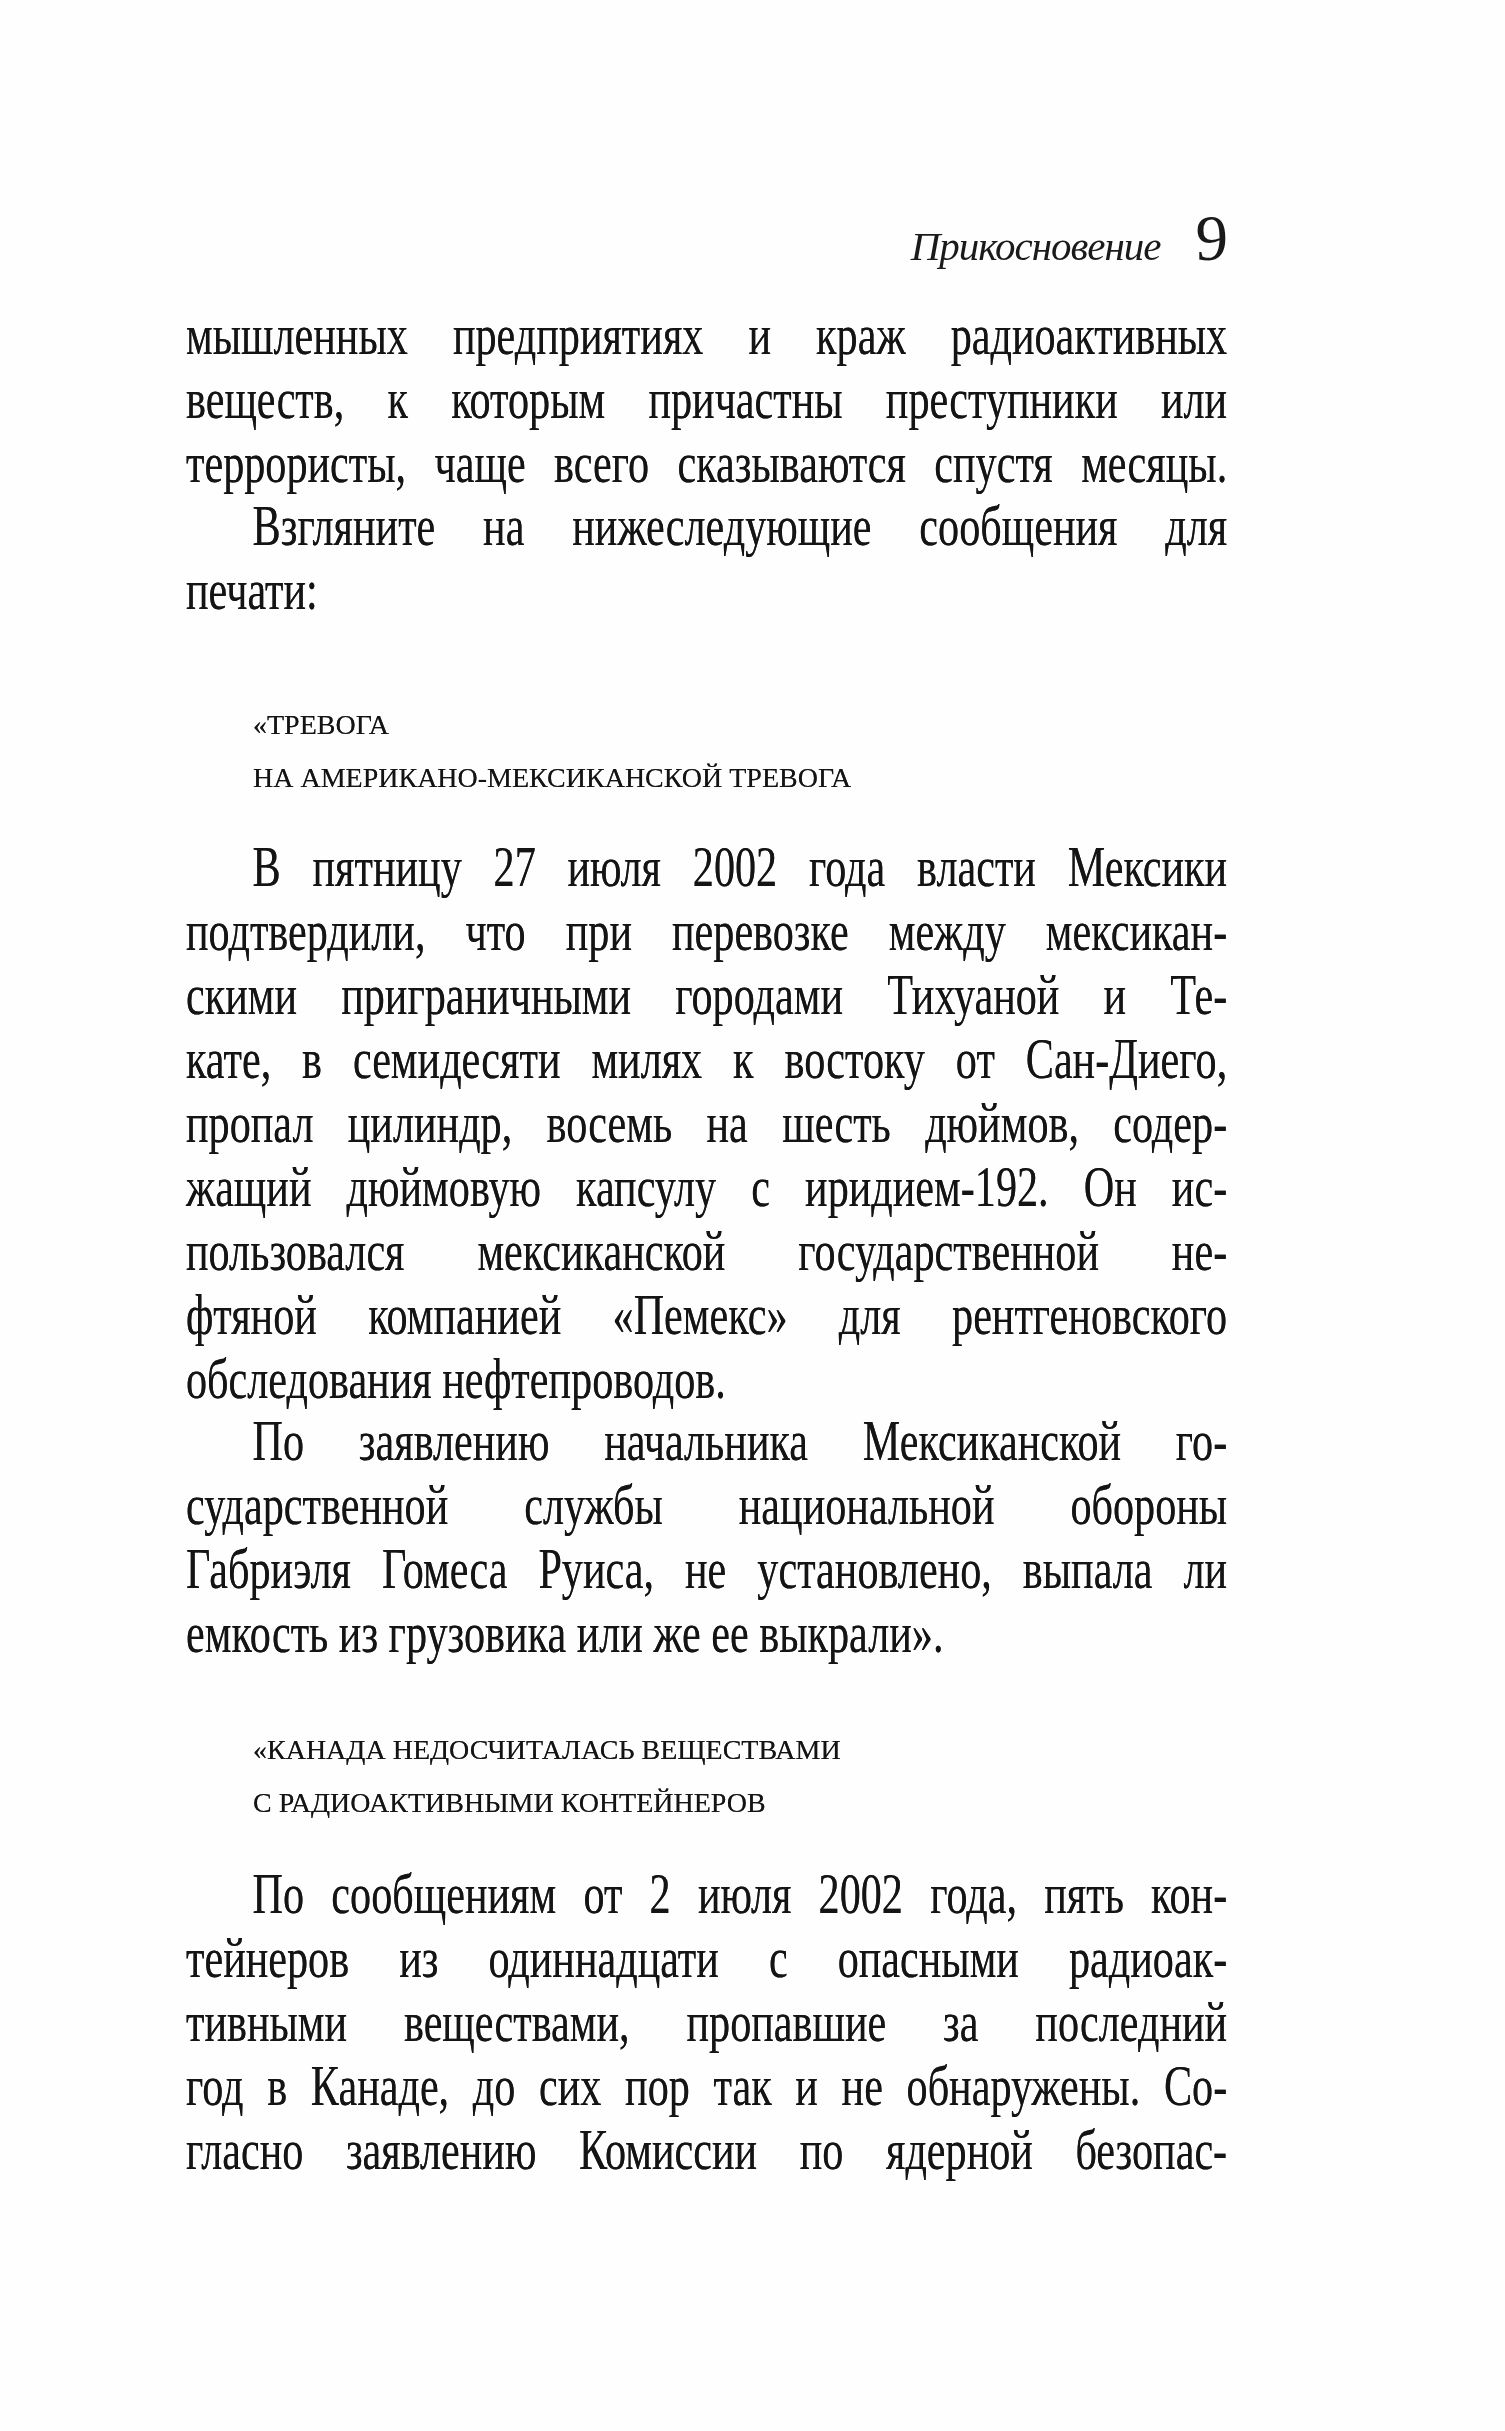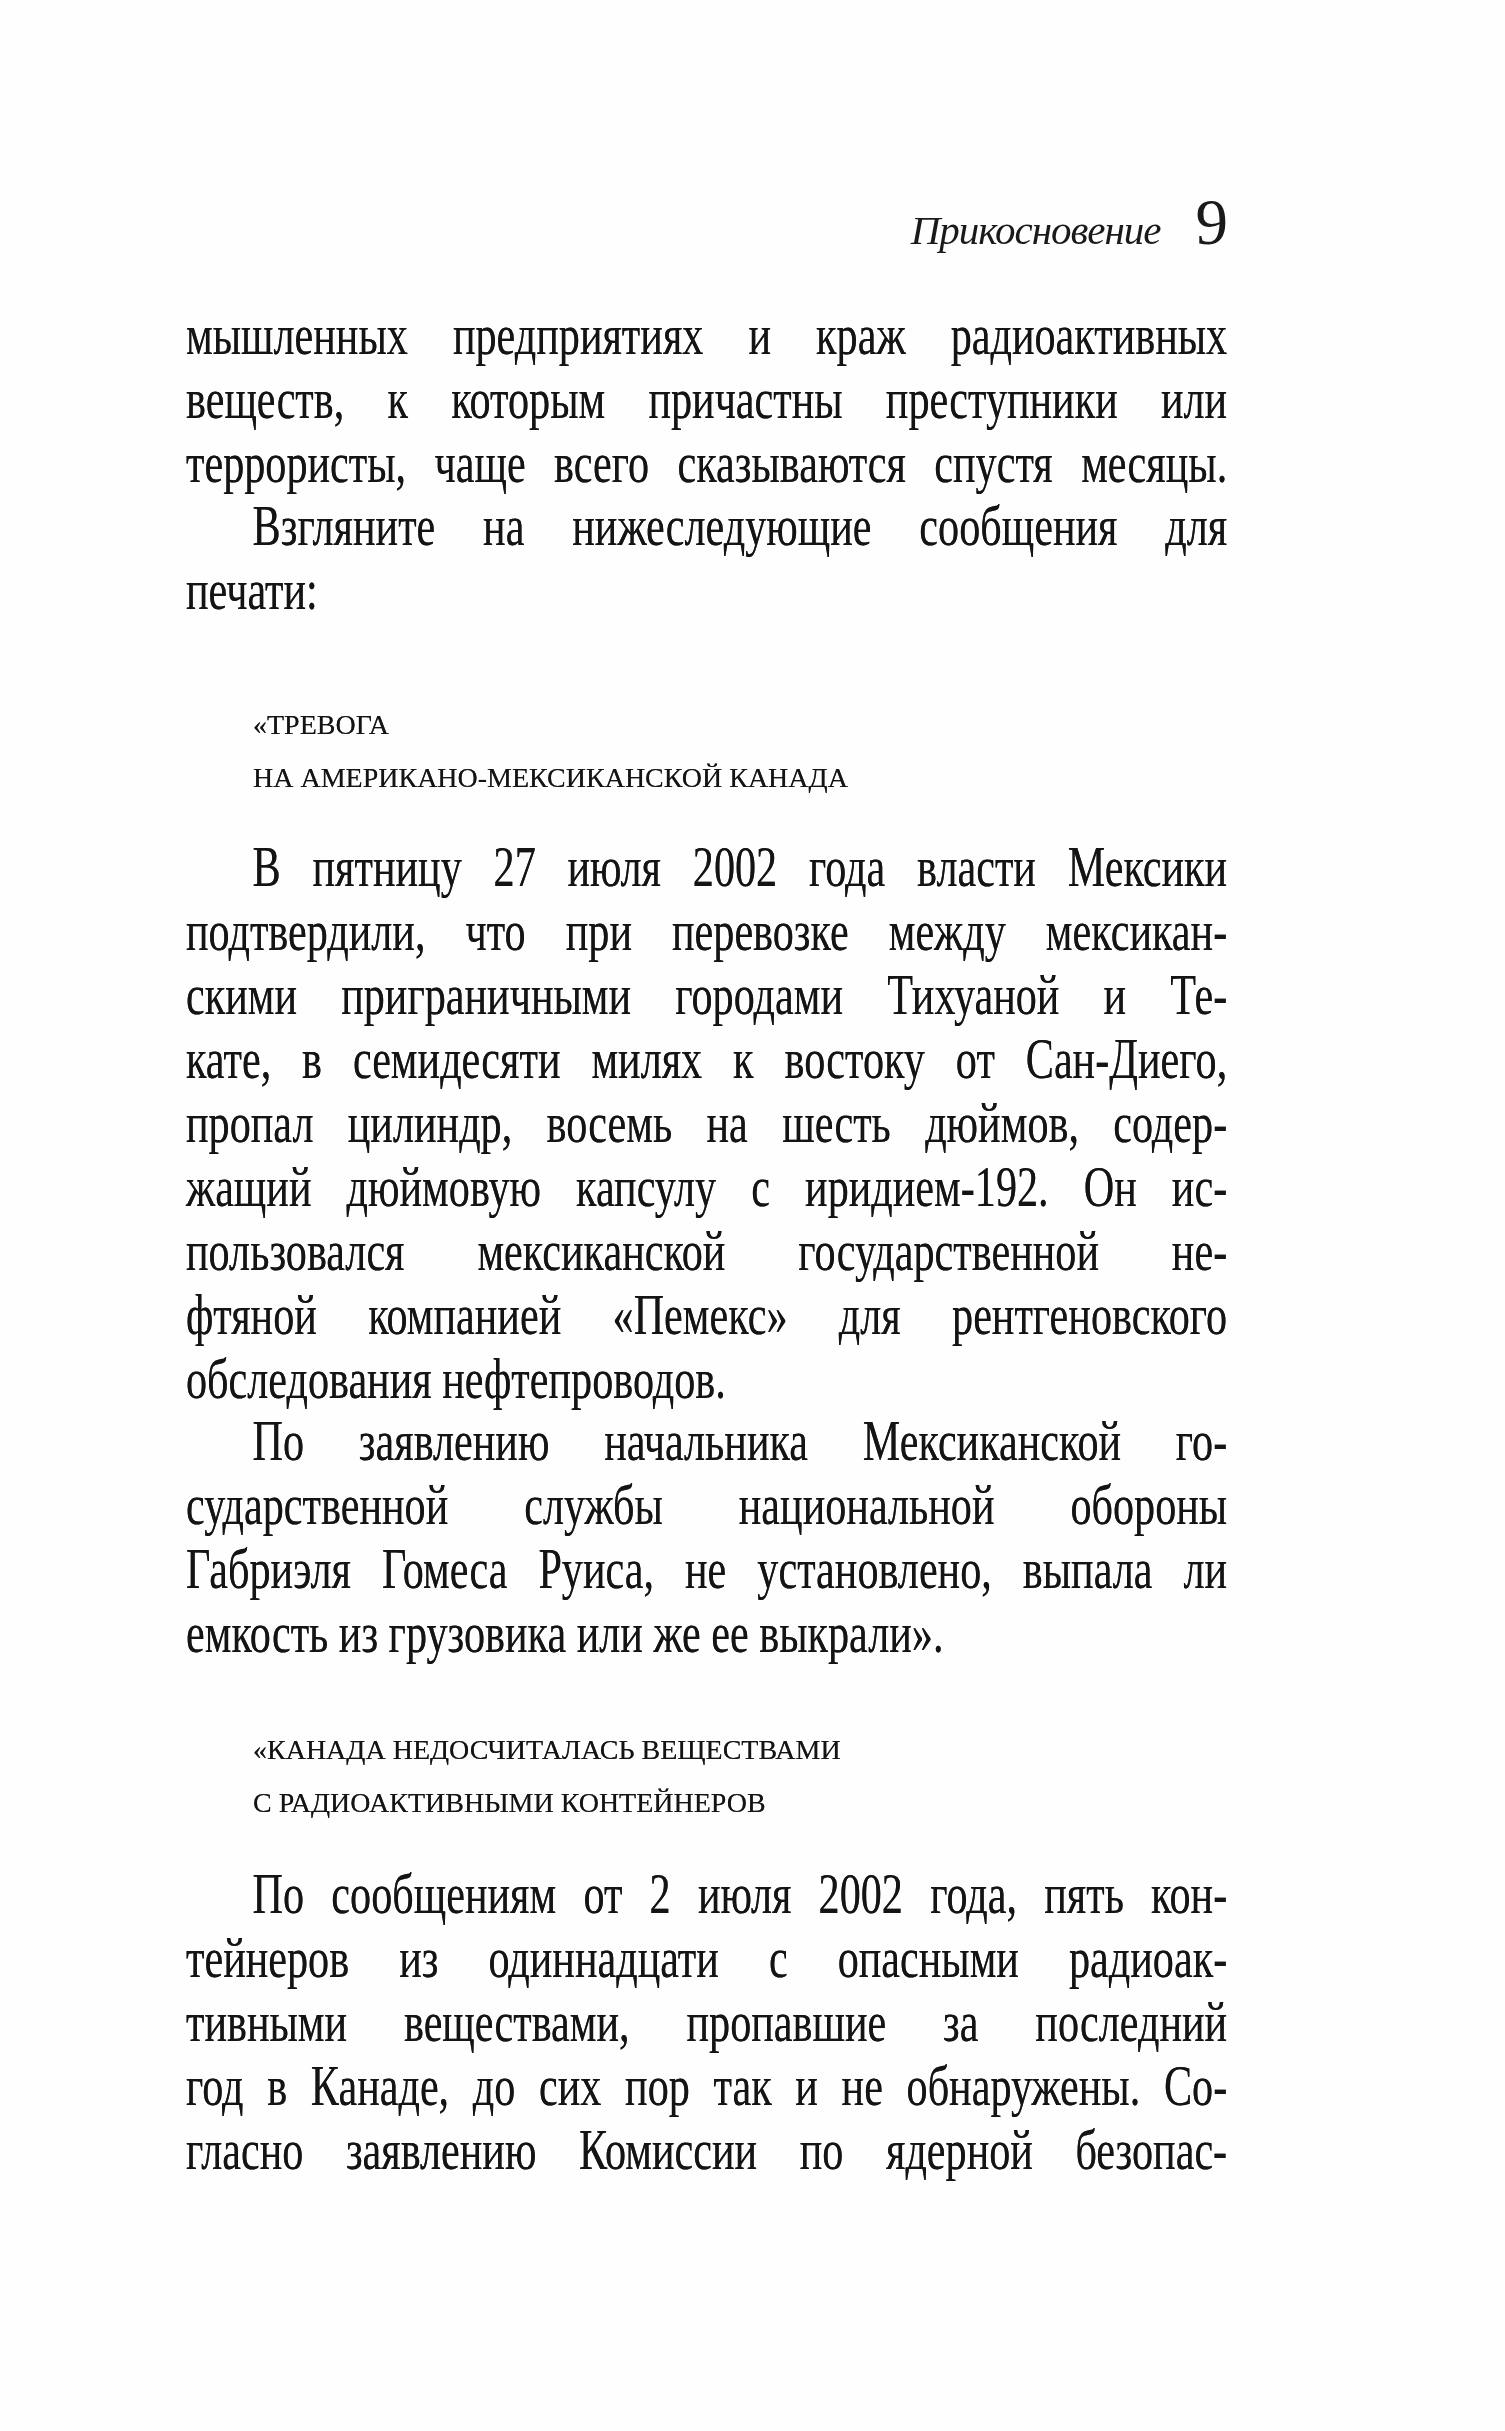--- a/index.html
+++ b/index.html
@@ -12,21 +12,21 @@
     width:1506px;
     height:2432px;
     margin:0 auto;
     background:#fefefe;
     color:#141414;
     overflow:hidden;
   }
   
   .running-head{
     position:absolute;
-    top:185px;
+    top:201px;
     right:278px;
     display:flex;
     align-items:baseline;
     gap:35px;
     white-space:nowrap;
   }
   .rh-title{
     font-style:italic;
     font-size:41px;
     letter-spacing:-1px;
@@ -96,21 +96,21 @@
       <div class="line">террористы, чаще всего сказываются спустя месяцы.</div>
     </section>
 
     <section class="para" style="top:478px">
       <div class="line indent">Взгляните на нижеследующие сообщения для</div>
       <div class="line endpara">печати:</div>
     </section>
 
     <section class="heading" style="top:682px">
       <div class="hline">«ТРЕВОГА</div>
-      <div class="hline">НА АМЕРИКАНО-МЕКСИКАНСКОЙ КАНАДА</div>
+      <div class="hline">НА АМЕРИКАНО-МЕКСИКАНСКОЙ ТРЕВОГА</div>
     </section>
 
     <section class="para" style="top:819px">
       <div class="line indent">В пятницу 27 июля 2002 года власти Мексики</div>
       <div class="line">подтвердили, что при перевозке между мексикан-</div>
       <div class="line">скими приграничными городами Тихуаной и Те-</div>
       <div class="line">кате, в семидесяти милях к востоку от Сан-Диего,</div>
       <div class="line">пропал цилиндр, восемь на шесть дюймов, содер-</div>
       <div class="line">жащий дюймовую капсулу с иридием-192. Он ис-</div>
       <div class="line">пользовался мексиканской государственной не-</div>

